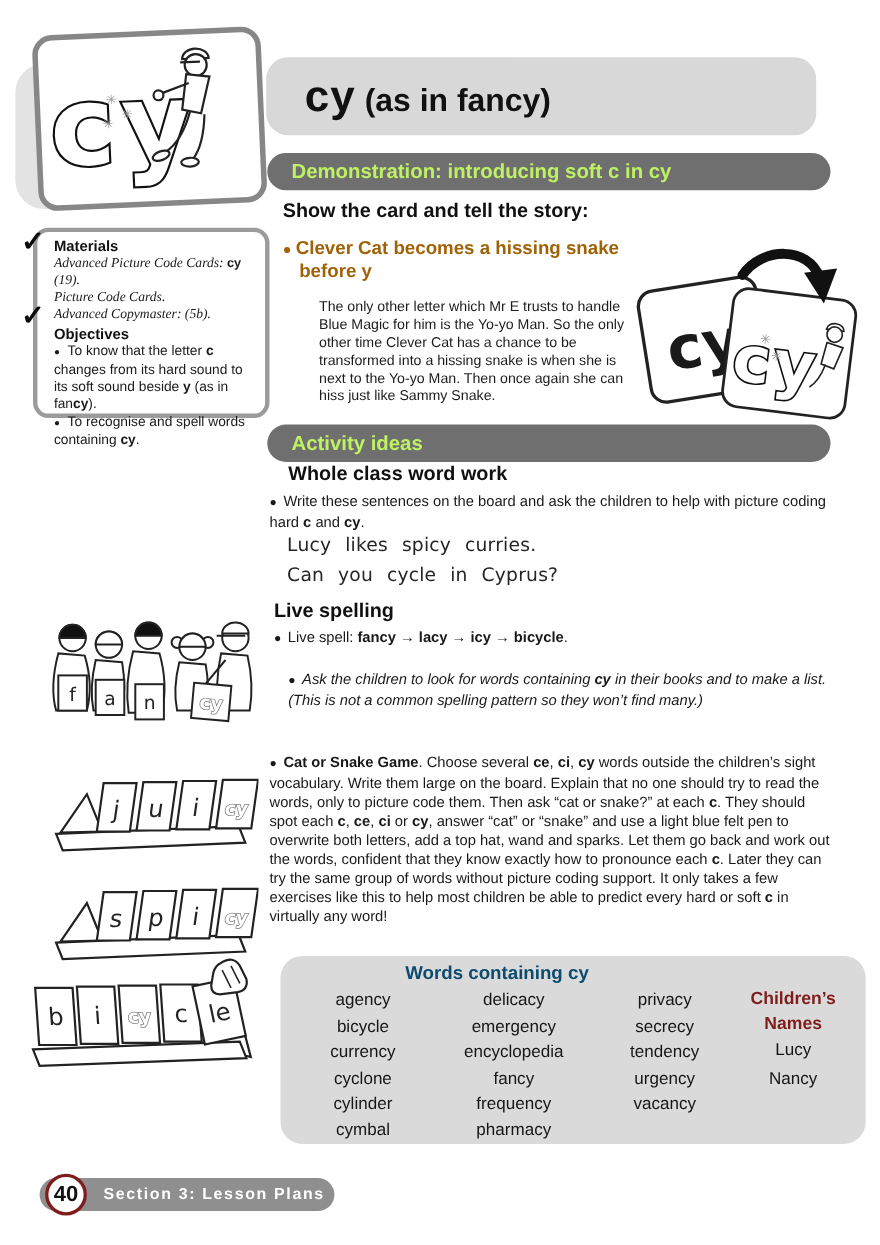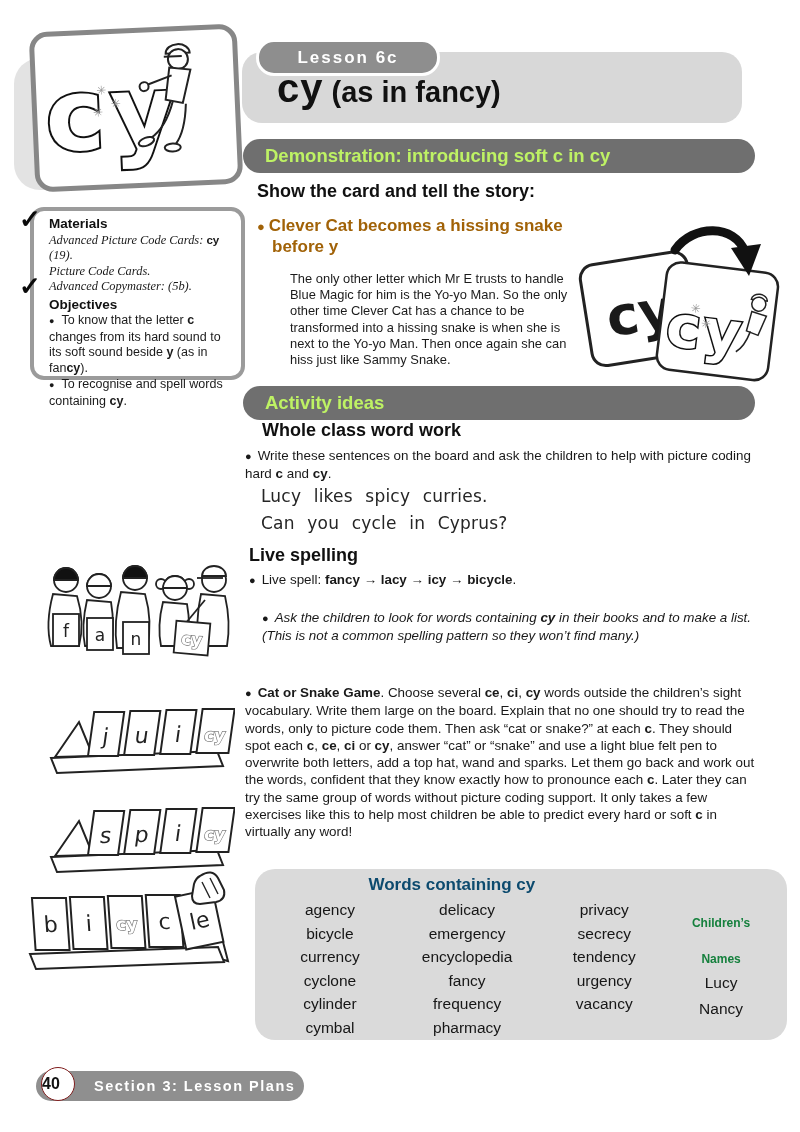--- a/index.html
+++ b/index.html
@@ -63,30 +63,30 @@
   .hand-line{font-family:"DejaVu Sans",sans-serif;font-size:17px;line-height:27px;word-spacing:7px;
              letter-spacing:0.2px;color:#252525;margin-left:12px;}
 
   
   #words-box{left:255px;top:869px;width:532px;height:171px;background:#dadada;border-radius:20px;
              padding-top:6px;box-sizing:border-box;}
   .wb-title{width:74%;text-align:center;font-weight:bold;font-size:17px;color:#0c4a6e;}
   .wb-cols{display:flex;padding:3px 10px 0 14px;}
   .wb-col{text-align:center;font-size:15.5px;line-height:23.6px;color:#161616;}
   .wb-c1{width:24%;} .wb-c2{width:30%;} .wb-c3{width:24%;} .wb-c4{width:22%;}
-  .wb-names-h{font-weight:bold;font-size:12px;line-height:22px;color:#15803d;margin-top:14px;}
+  .wb-names-h{font-weight:bold;font-size:16px;line-height:22px;color:#7f1d1d;}
   .wb-name{font-size:15.5px;line-height:26px;}
 
   
   #footer-pill{left:36px;top:1071px;width:268px;height:30px;background:#8f8f8f;border-radius:16px;}
   #footer-label{position:absolute;left:58px;top:0;line-height:30px;color:#fff;font-weight:bold;
                 font-size:14.5px;letter-spacing:1.5px;white-space:nowrap;}
   #page-circle{position:absolute;left:5px;top:-4px;width:32px;height:32px;background:#fff;
-               border:1px solid #7f1d1d;border-radius:50%;line-height:32px;
-               font-weight:bold;font-size:16px;color:#111;}
+               border:3px solid #7f1d1d;border-radius:50%;text-align:center;line-height:32px;
+               font-weight:bold;font-size:20px;color:#111;}
 
   
   #children-illus{left:25px;top:528px;width:215px;height:152px;}
   #stand-juicy{left:35px;top:692px;width:200px;height:92px;}
   #stand-spicy{left:35px;top:791px;width:200px;height:92px;}
   #stand-bicycle{left:22px;top:870px;width:218px;height:110px;}
   svg{display:block;}
   svg text{font-family:"DejaVu Sans",sans-serif;}
   .letter{font-size:22px;fill:#222;}
   .letter-sm{font-size:17px;fill:#222;}
@@ -95,21 +95,20 @@
   .spark{fill:#999;font-size:12px;}
   .ln{stroke:#222;fill:#fff;}
 </style>
 </head>
 <body>
 
 <div class="page">
 
   <div class="abs" id="logo-shadow"></div>
   <div class="abs" id="title-banner"></div>
-  <div class="abs" id="lesson-badge">Lesson 6c</div>
   <div class="abs" id="page-title">
     <span class="t-main">cy</span><span class="t-rest"> (as in fancy)</span>
   </div>
 
   <div class="abs" id="logo-card">
     <svg width="188" height="140" viewBox="0 0 188 140">
       <text x="8" y="114" class="big-outline" font-size="100" stroke-width="4" letter-spacing="6">cy</text>
       <g>
         <text class="spark" x="60" y="60">✳</text>
         <text class="spark" x="74" y="74">✳</text>

